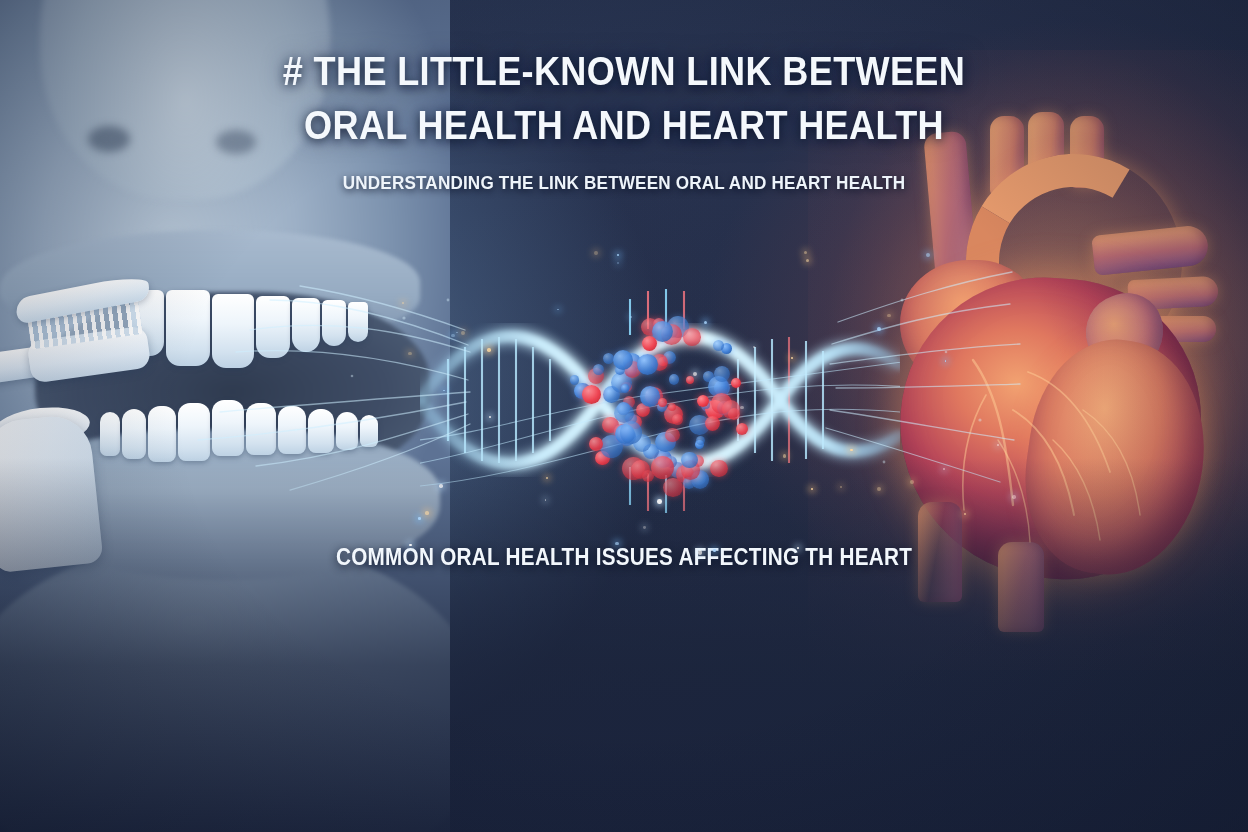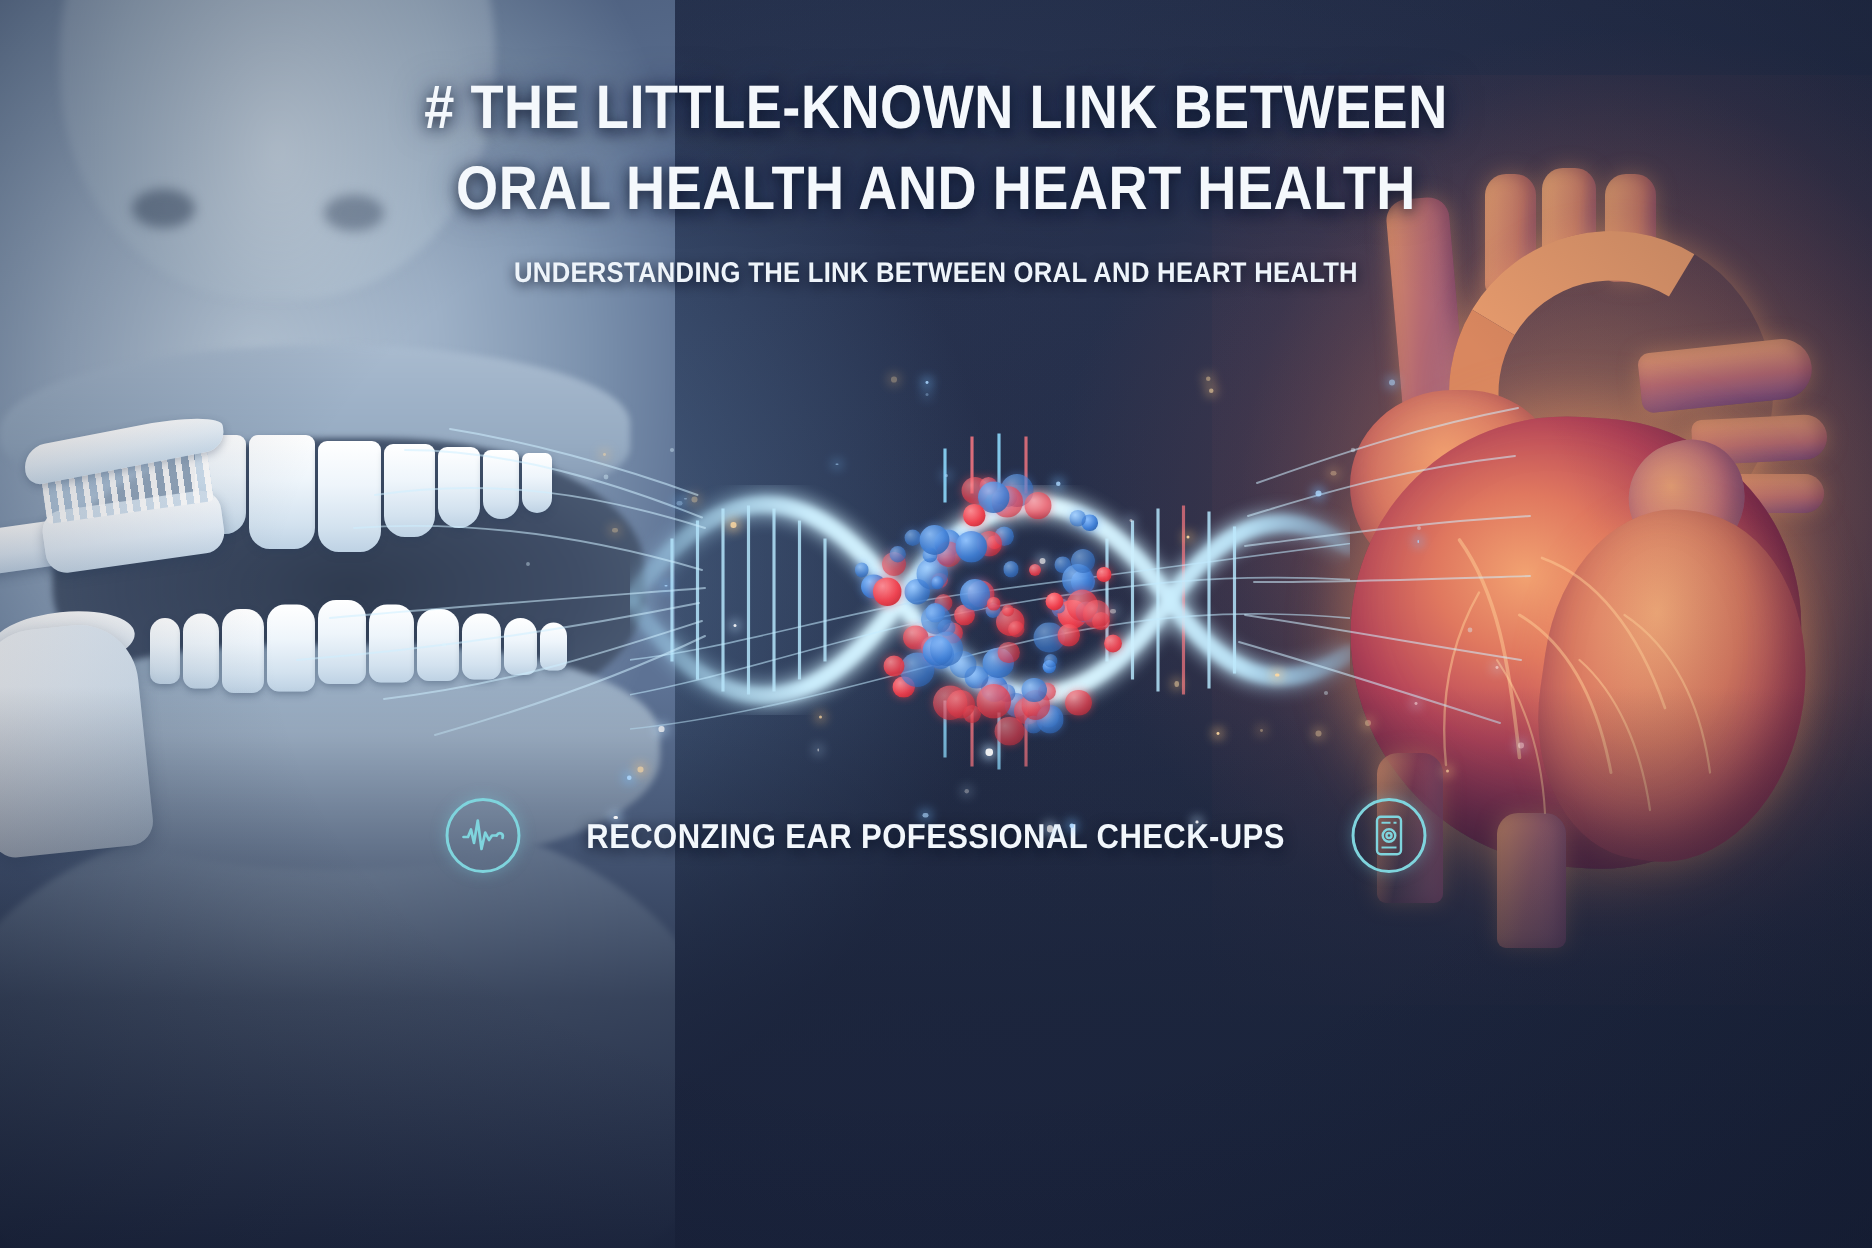--- a/index.html
+++ b/index.html
@@ -610,41 +610,25 @@
   <div class="bg-bottom"></div>
   <div class="bg-vignette"></div>
 
   <div class="content">
     <div class="title"># THE LITTLE-KNOWN LINK BETWEEN
 ORAL HEALTH AND HEART HEALTH</div>
     <div class="subhead">UNDERSTANDING THE LINK BETWEEN ORAL AND HEART HEALTH</div>
 
     <div class="bullets">
 
-
-
       <div class="bullet-row">
-        <div class="ico">
-          <svg width="30" height="26" viewBox="0 0 30 26" fill="none" stroke="#7fd4dd" stroke-width="1.8" stroke-linecap="round" stroke-linejoin="round">
-            <path d="M2 14 L5 14 L7 9 L9 18 L11.5 3 L14 22 L16.5 11 L19 16 L21 13 L24 13"></path>
-            <path d="M24 13 c2 -3 5 -1 4 1.6"></path>
-          </svg>
-        </div>
-        <div class="bullet-text">RECONZING EAR POFESSIONAL CHECK-UPS</div>
-        <div class="ico">
-          <svg width="24" height="30" viewBox="0 0 24 30" fill="none" stroke="#7fd4dd" stroke-width="1.6">
-            <rect x="4" y="2.5" width="16" height="25" rx="2.6"></rect>
-            <line x1="7" y1="6.5" x2="13" y2="6.5" stroke-width="1.3"></line>
-            <line x1="15" y1="6.5" x2="17" y2="6.5" stroke-width="1.3"></line>
-            <circle cx="12" cy="15" r="4.2"></circle>
-            <circle cx="12" cy="15" r="1.7"></circle>
-            <line x1="7" y1="23" x2="17" y2="23" stroke-width="1.3"></line>
-          </svg>
-        </div>
+        <div class="bullet-text">COMMON ORAL HEALTH ISSUES AFFECTING TH HEART</div>
       </div>
+
+
 
 
     </div>
   </div>
 <div class="spark " style="width: 1.98713px; height: 1.98713px; left: 753.365px; top: 345.955px; opacity: 0.49;"></div>
     <div class="spark cool" style="width: 3.91261px; height: 3.91261px; left: 876.64px; top: 327.344px; opacity: 0.87;"></div>
     <div class="spark cool" style="width: 2.69839px; height: 2.69839px; left: 713.265px; top: 549.073px; opacity: 0.91;"></div>
     <div class="spark warm" style="width: 2.01961px; height: 2.01961px; left: 963.636px; top: 512.786px; opacity: 0.72;"></div>
     <div class="spark warm" style="width: 4.48433px; height: 4.48433px; left: 909.675px; top: 479.84px; opacity: 0.45;"></div>
     <div class="spark warm" style="width: 1.91432px; height: 1.91432px; left: 839.701px; top: 486.008px; opacity: 0.43;"></div>

